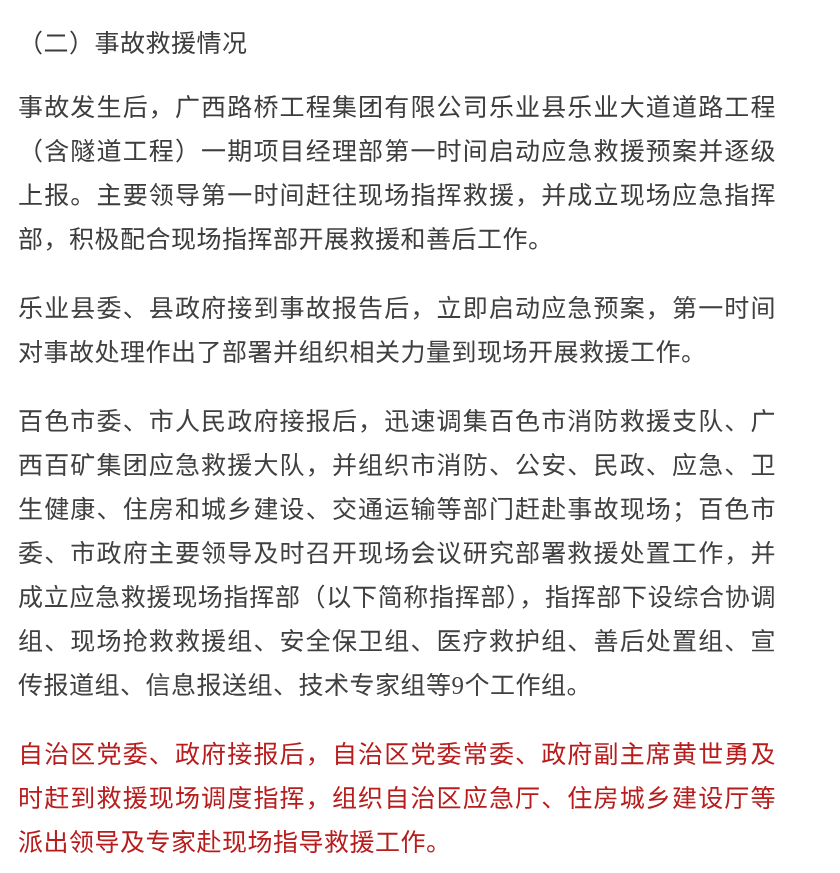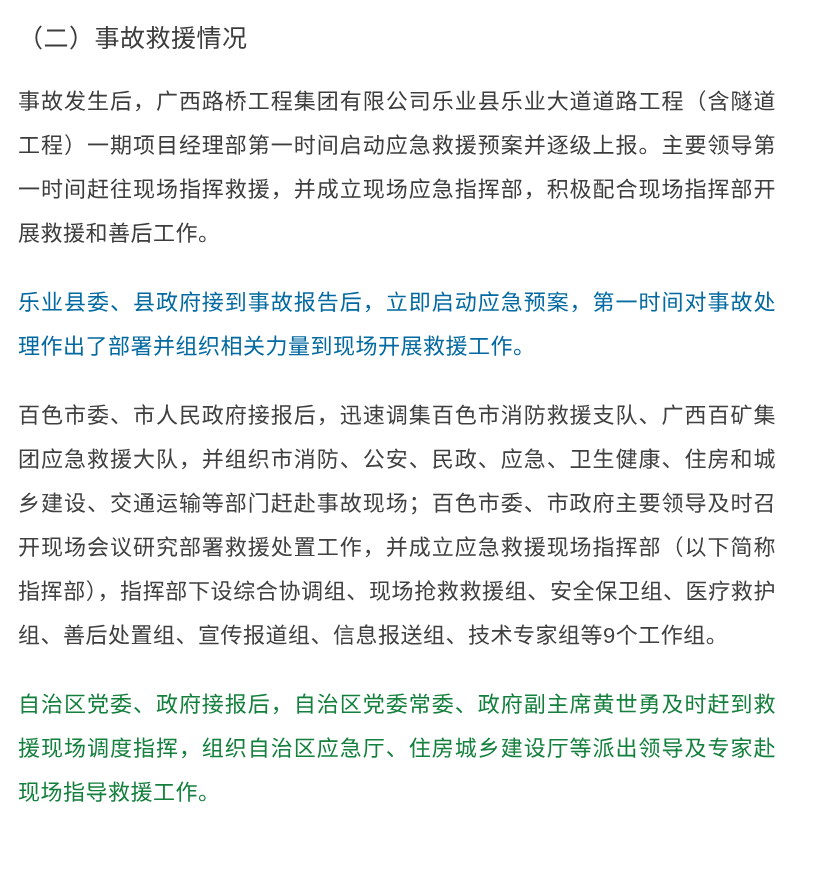--- a/index.html
+++ b/index.html
@@ -10,52 +10,53 @@
   body {
     width: 840px;
     height: 873px;
     overflow: hidden;
     font-family: "Liberation Sans", "DejaVu Sans", sans-serif;
   }
   .page {
     box-sizing: border-box;
     width: 796px;
     height: 873px;
-    padding: 16px 20px 0 18px;
+    padding: 22px 20px 0 18px;
     background: #ffffff;
+    font-family: Liberation Serif, serif;
   }
   .section-heading {
     margin: 0 0 20px 0;
     font-size: 25px;
     line-height: 44px;
     font-weight: 400;
     color: #3d3d3d;
     letter-spacing: 0.5px;
     text-align: left;
   }
   .para {
     margin: 0 0 25px 0;
-    font-size: 22px;
+    font-size: 25px;
     line-height: 44px;
     font-weight: 400;
     color: #3d3d3d;
     letter-spacing: 0.5px;
     text-align: justify;
     text-justify: inter-ideograph;
   }
   .para:last-child {
     margin-bottom: 0;
   }
 </style>
 </head>
 <body style="background: rgb(255, 255, 255);">
 
 <div class="page">
   <p class="section-heading" style="color: rgb(61, 61, 61);">（二）事故救援情况</p>
 
   <p class="para" style="color: rgb(61, 61, 61);">事故发生后，广西路桥工程集团有限公司乐业县乐业大道道路工程（含隧道工程）一期项目经理部第一时间启动应急救援预案并逐级上报。主要领导第一时间赶往现场指挥救援，并成立现场应急指挥部，积极配合现场指挥部开展救援和善后工作。</p>
 
-  <p class="para" style="color: #0369a1;">乐业县委、县政府接到事故报告后，立即启动应急预案，第一时间对事故处理作出了部署并组织相关力量到现场开展救援工作。</p>
+  <p class="para" style="color: #404040;">乐业县委、县政府接到事故报告后，立即启动应急预案，第一时间对事故处理作出了部署并组织相关力量到现场开展救援工作。</p>
 
   <p class="para" style="color: #404040;">百色市委、市人民政府接报后，迅速调集百色市消防救援支队、广西百矿集团应急救援大队，并组织市消防、公安、民政、应急、卫生健康、住房和城乡建设、交通运输等部门赶赴事故现场；百色市委、市政府主要领导及时召开现场会议研究部署救援处置工作，并成立应急救援现场指挥部（以下简称指挥部），指挥部下设综合协调组、现场抢救救援组、安全保卫组、医疗救护组、善后处置组、宣传报道组、信息报送组、技术专家组等9个工作组。</p>
 
-  <p class="para" style="color: #15803d;">自治区党委、政府接报后，自治区党委常委、政府副主席黄世勇及时赶到救援现场调度指挥，组织自治区应急厅、住房城乡建设厅等派出领导及专家赴现场指导救援工作。</p>
+  <p class="para" style="color: #b91c1c;">自治区党委、政府接报后，自治区党委常委、政府副主席黄世勇及时赶到救援现场调度指挥，组织自治区应急厅、住房城乡建设厅等派出领导及专家赴现场指导救援工作。</p>
 </div>
 
 </body></html>

